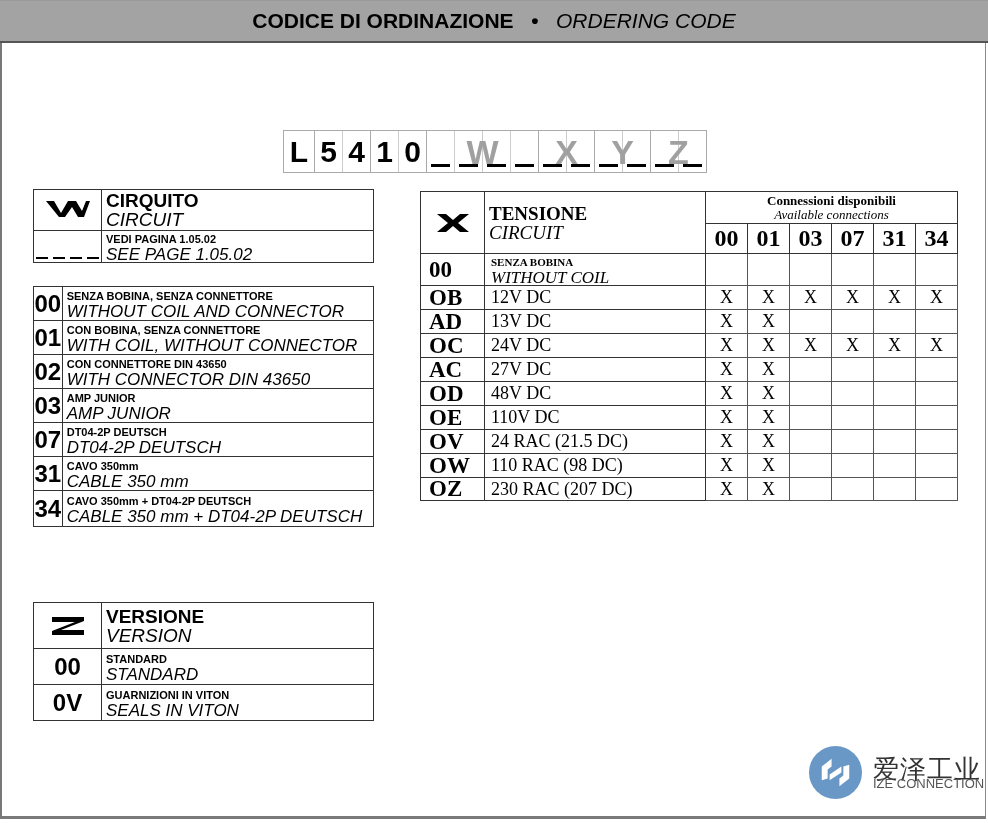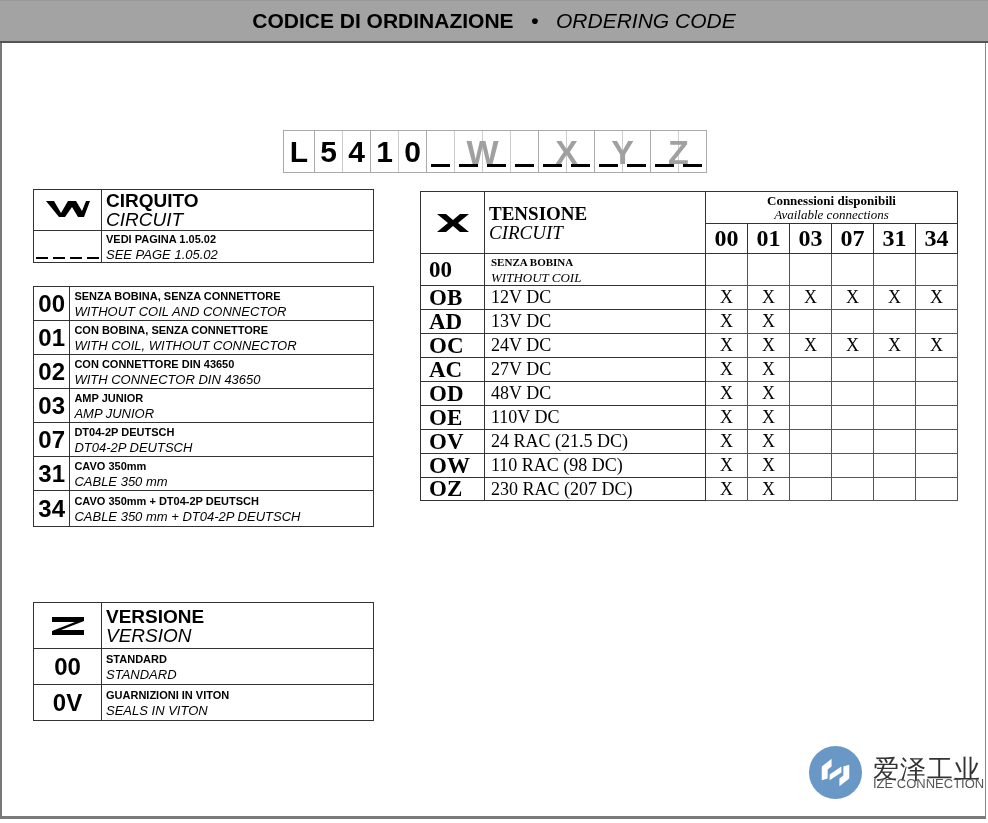--- a/index.html
+++ b/index.html
@@ -18,21 +18,21 @@
   .code .c.gray { color:#a9a9a9; font-size:0; }
   .code .us { position:absolute; bottom:5px; left:4px; right:4px; height:3px; background:#000; }
   .code .letter { position:absolute; top:4px; left:0; width:100%; text-align:center; color:#a0a0a0; font-weight:bold; font-size:34px; line-height:34px; }
 
   table.t { position:absolute; border-collapse:collapse; }
   table.t td { border:1.5px solid #333; padding:0; vertical-align:middle; }
   .key { font-weight:bold; font-size:24px; text-align:center; }
   .ttl-b { font-weight:bold; font-size:19px; line-height:19px; }
   .ttl-i { font-style:italic; font-size:19px; line-height:19px; }
   .d-b { font-weight:bold; font-size:11px; line-height:15px; }
-  .d-i { font-style:italic; font-size:13px; line-height:15px; }
+  .d-i { font-style:italic; font-size:17px; line-height:15px; }
   .desc { padding-left:4px !important; }
   .sym { font-weight:900; font-size:28px; text-align:center; }
 
   .vt td { border:1.5px solid #333; }
   .vt .code2 { font-weight:bold; font-size:23px; line-height:22px; padding-left:8px !important; }
   .vt .vol { font-size:18px; padding-left:6px !important; }
   .vt .x { text-align:center; font-size:18px; border-color:#555 !important; }
   .vt .col { font-weight:bold; font-size:24px; text-align:center; }
 
   .logo { position:absolute; left:808px; top:745px; width:55px; height:55px; }

